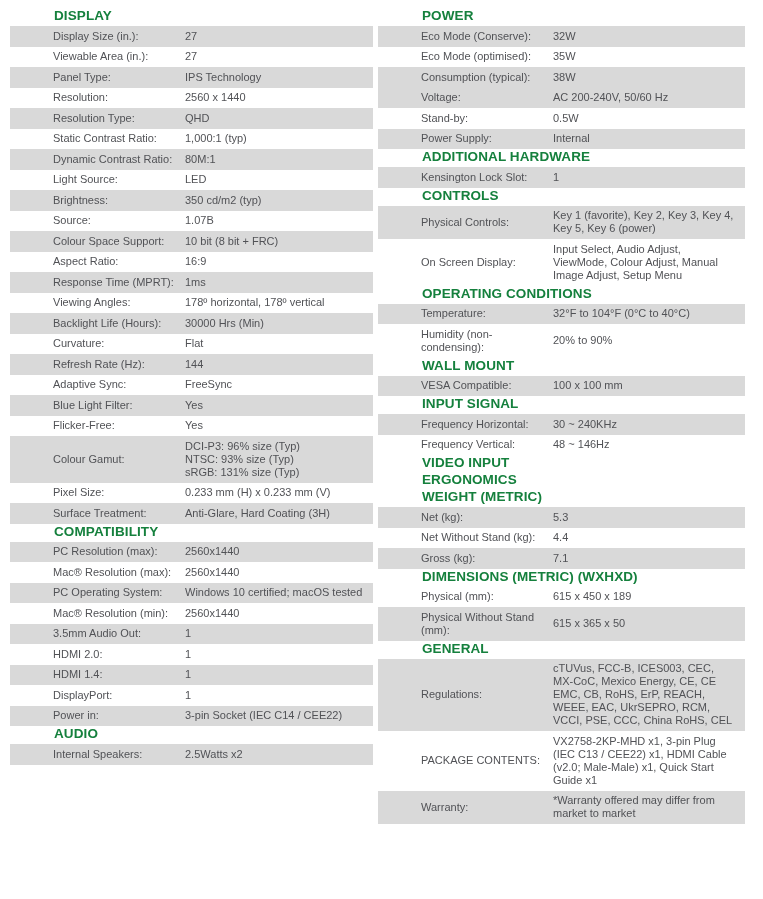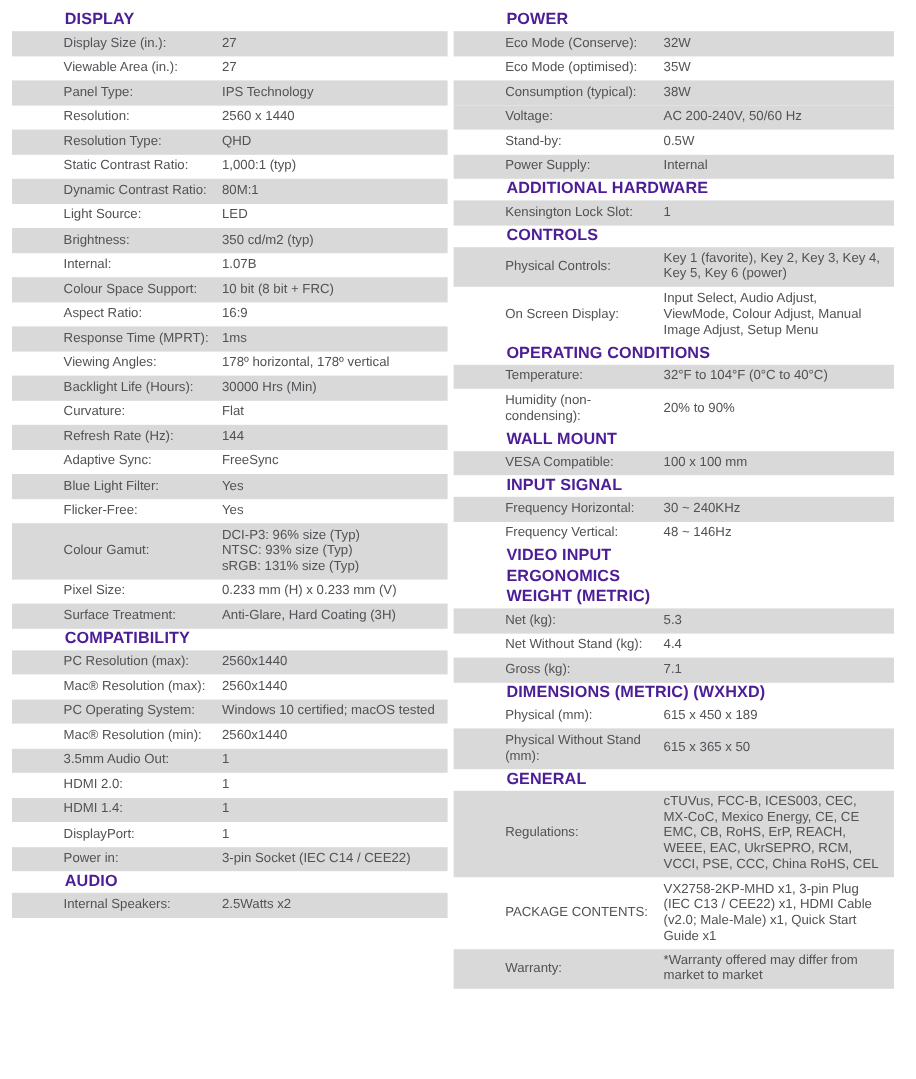--- a/index.html
+++ b/index.html
@@ -12,21 +12,21 @@
     -webkit-font-smoothing: antialiased;
   }
   .page { padding: 8px 16px 0 10px; box-sizing: border-box; }
   .cols { display: flex; gap: 5px; align-items: flex-start; }
   .col { flex: none; }
   .col-left  { width: 363px; }
   .col-right { width: 367px; }
   h2.section-header {
     font-family: "Liberation Sans", sans-serif;
     font-size: 13.5px; line-height: 14px; font-weight: bold;
-    color: #4c1d95; margin: 1px 0 3px 0; letter-spacing: 0.1px; padding-left: 44px;
+    color: #15803d; margin: 1px 0 3px 0; letter-spacing: 0.1px; padding-left: 44px;
   }
   .section { margin: 0 0 0 0; }
   .row {
     display: flex; align-items: center;
     padding: 3.75px 8px 3.75px 7px;
   }
   .row.stripe { background: #d9d9d9; }
   .label { flex: 0 0 168px; padding-right: 6px; box-sizing: border-box; padding-left: 36px; }
   .value { flex: 1; white-space: pre-line; }
 </style>
@@ -68,21 +68,21 @@
           </div>
           <div class="row">
             <div class="label">Light Source:</div>
             <div class="value">LED</div>
           </div>
           <div class="row stripe">
             <div class="label">Brightness:</div>
             <div class="value">350 cd/m2 (typ)</div>
           </div>
           <div class="row">
-            <div class="label">Internal:</div>
+            <div class="label">Source:</div>
             <div class="value">1.07B</div>
           </div>
           <div class="row stripe">
             <div class="label">Colour Space Support:</div>
             <div class="value">10 bit (8 bit + FRC)</div>
           </div>
           <div class="row">
             <div class="label">Aspect Ratio:</div>
             <div class="value">16:9</div>
           </div>

